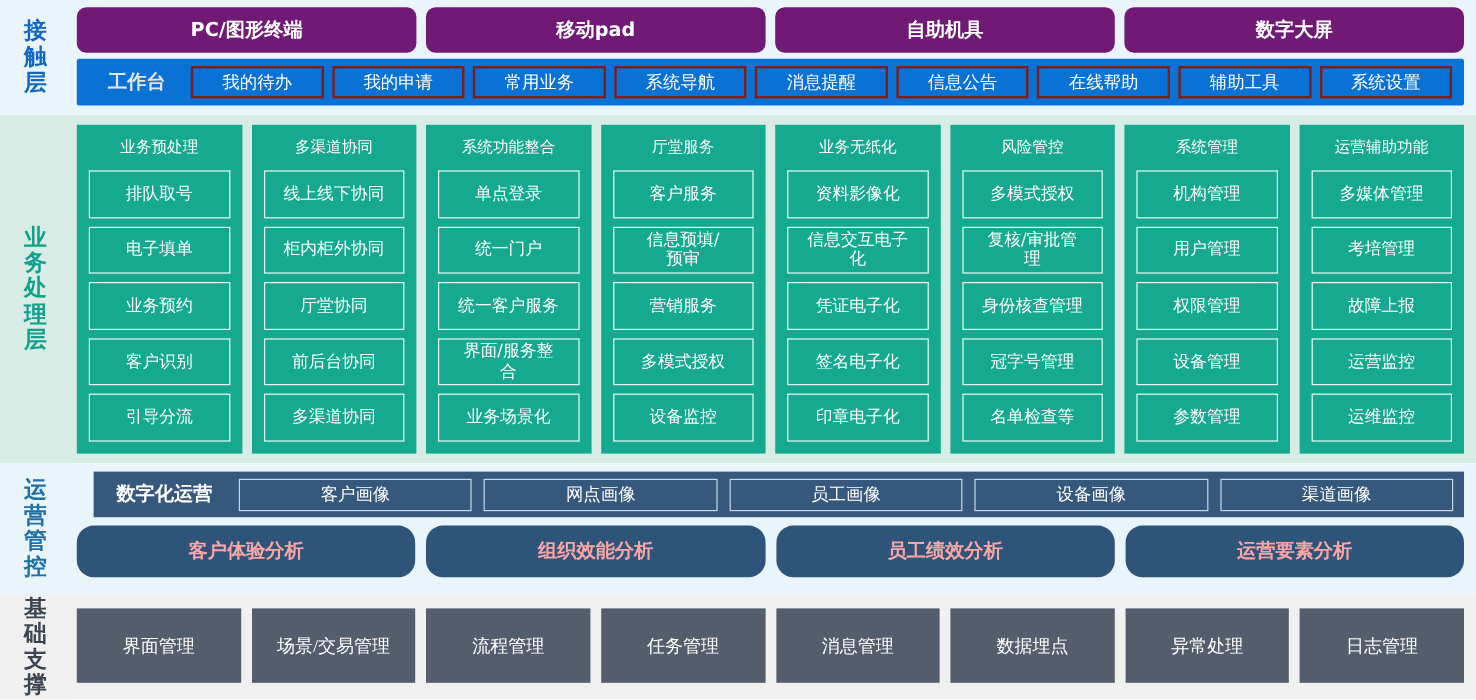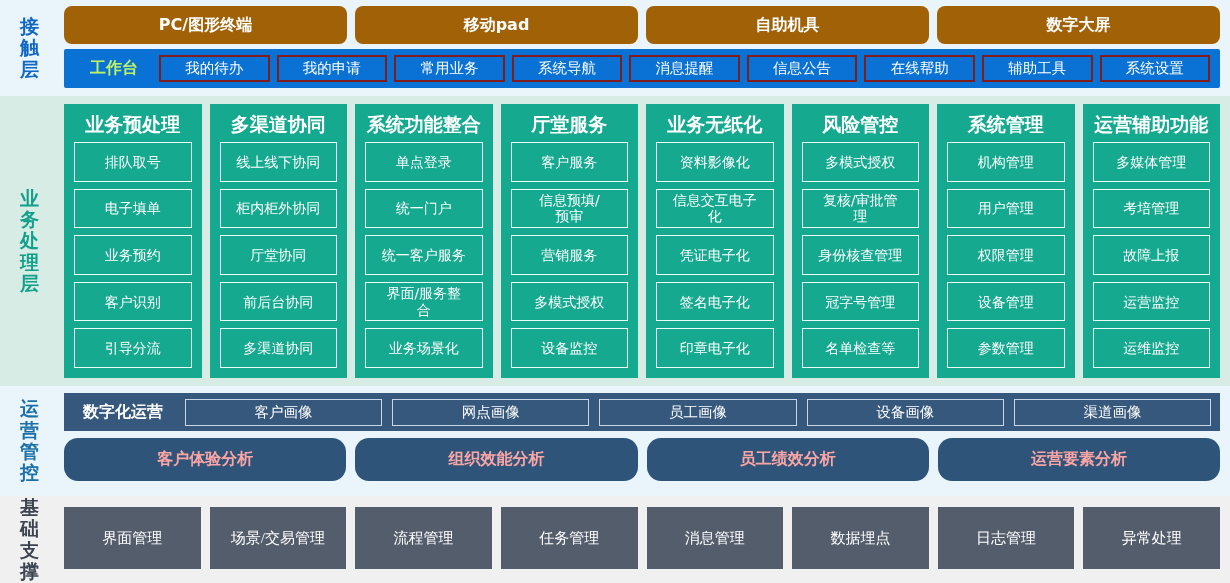--- a/index.html
+++ b/index.html
@@ -27,71 +27,72 @@
   }
   .layer-label span { display: block; }
   .layer-body { flex: 1 1 auto; display: flex; flex-direction: column; }
 
   
   .l1 { background: #eaf4fb; height: 96px; padding: 0; }
   .l1 .layer-label { color: #1068c4; background: #eaf4fb; }
   .l1 .layer-body { padding: 6px 10px 8px 4px; gap: 5px; }
   .chan-row { display: flex; gap: 8px; height: 38px; }
   .chan-pill {
-    flex: 1 1 0; background: #a16207; color: #fff;
+    flex: 1 1 0; background: #701a75; color: #fff;
     border-radius: 8px;
     display: flex; align-items: center; justify-content: center;
     font-weight: bold; font-size: 16px;
   }
   .nav-bar {
     height: 39px; background: #0a72d4; border-radius: 2px;
     display: flex; align-items: center; gap: 7px;
     padding: 0 10px;
   }
   .nav-title {
-    color: #bef264; font-weight: bold; font-size: 16px;
+    color: #e5e5e5; font-weight: bold; font-size: 16px;
     padding: 0 14px 0 16px; white-space: nowrap;
   }
   .nav-item {
     flex: 1 1 0; height: 27px;
     border: 2px solid #7f1d1d; color: #fff;
     display: flex; align-items: center; justify-content: center;
     font-size: 14.5px; white-space: nowrap;
   }
 
   
   .l2 { background: #d8ece6; height: 290px; }
   .l2 .layer-label { color: #11a08a; background: #d8ece6; font-size: 19px; }
   .l2 .layer-body { padding: 8px 10px 8px 4px; }
   .cols { display: flex; gap: 8px; height: 100%; width: 100%; }
   .col {
     flex: 1 1 0; background: #15a98f;
     display: flex; flex-direction: column;
     padding: 9px 10px 10px 10px; gap: 7px;
   }
   .col-title {
-    color: #ffffff; font-weight: bold; font-size: 19px;
+    color: #ffffff; font-weight: normal; font-size: 13px;
     text-align: center; height: 22px; line-height: 22px;
     white-space: nowrap;
   }
   .cell {
     flex: 1 1 0; border: 1px solid #eafaf5; color: #fff;
     display: flex; align-items: center; justify-content: center;
     text-align: center; font-size: 14px; line-height: 1.15;
     padding: 1px 14px; white-space: pre-line;
   }
 
   
   .l3 { background: #eaf4fb; height: 110px; }
   .l3 .layer-label { color: #1c6fa8; background: #eaf4fb; }
   .l3 .layer-body { padding: 7px 10px 8px 4px; gap: 7px; }
   .ops-bar {
     height: 38px; background: #36587c;
     display: flex; align-items: center; gap: 10px;
     padding: 0 9px;
+    margin-left: 14px;
   }
   .ops-title {
     color: #fff; font-weight: bold; font-size: 16px;
     padding: 0 12px 0 10px; white-space: nowrap;
   }
   .ops-item {
     flex: 1 1 0; height: 27px; border: 1px solid #c6d7e7;
     color: #fff; font-size: 14.5px;
     display: flex; align-items: center; justify-content: center;
   }
@@ -277,19 +278,19 @@
         </span>
     </div>
     <div class="layer-body">
       <div class="base-row">
         <div class="base-cell">界面管理</div>
         <div class="base-cell">场景/交易管理</div>
         <div class="base-cell">流程管理</div>
         <div class="base-cell">任务管理</div>
         <div class="base-cell">消息管理</div>
         <div class="base-cell">数据埋点</div>
+        <div class="base-cell">异常处理</div>
         <div class="base-cell">日志管理</div>
-        <div class="base-cell">异常处理</div>
       </div>
     </div>
   </section>
 
 </div>
 
 </body></html>

